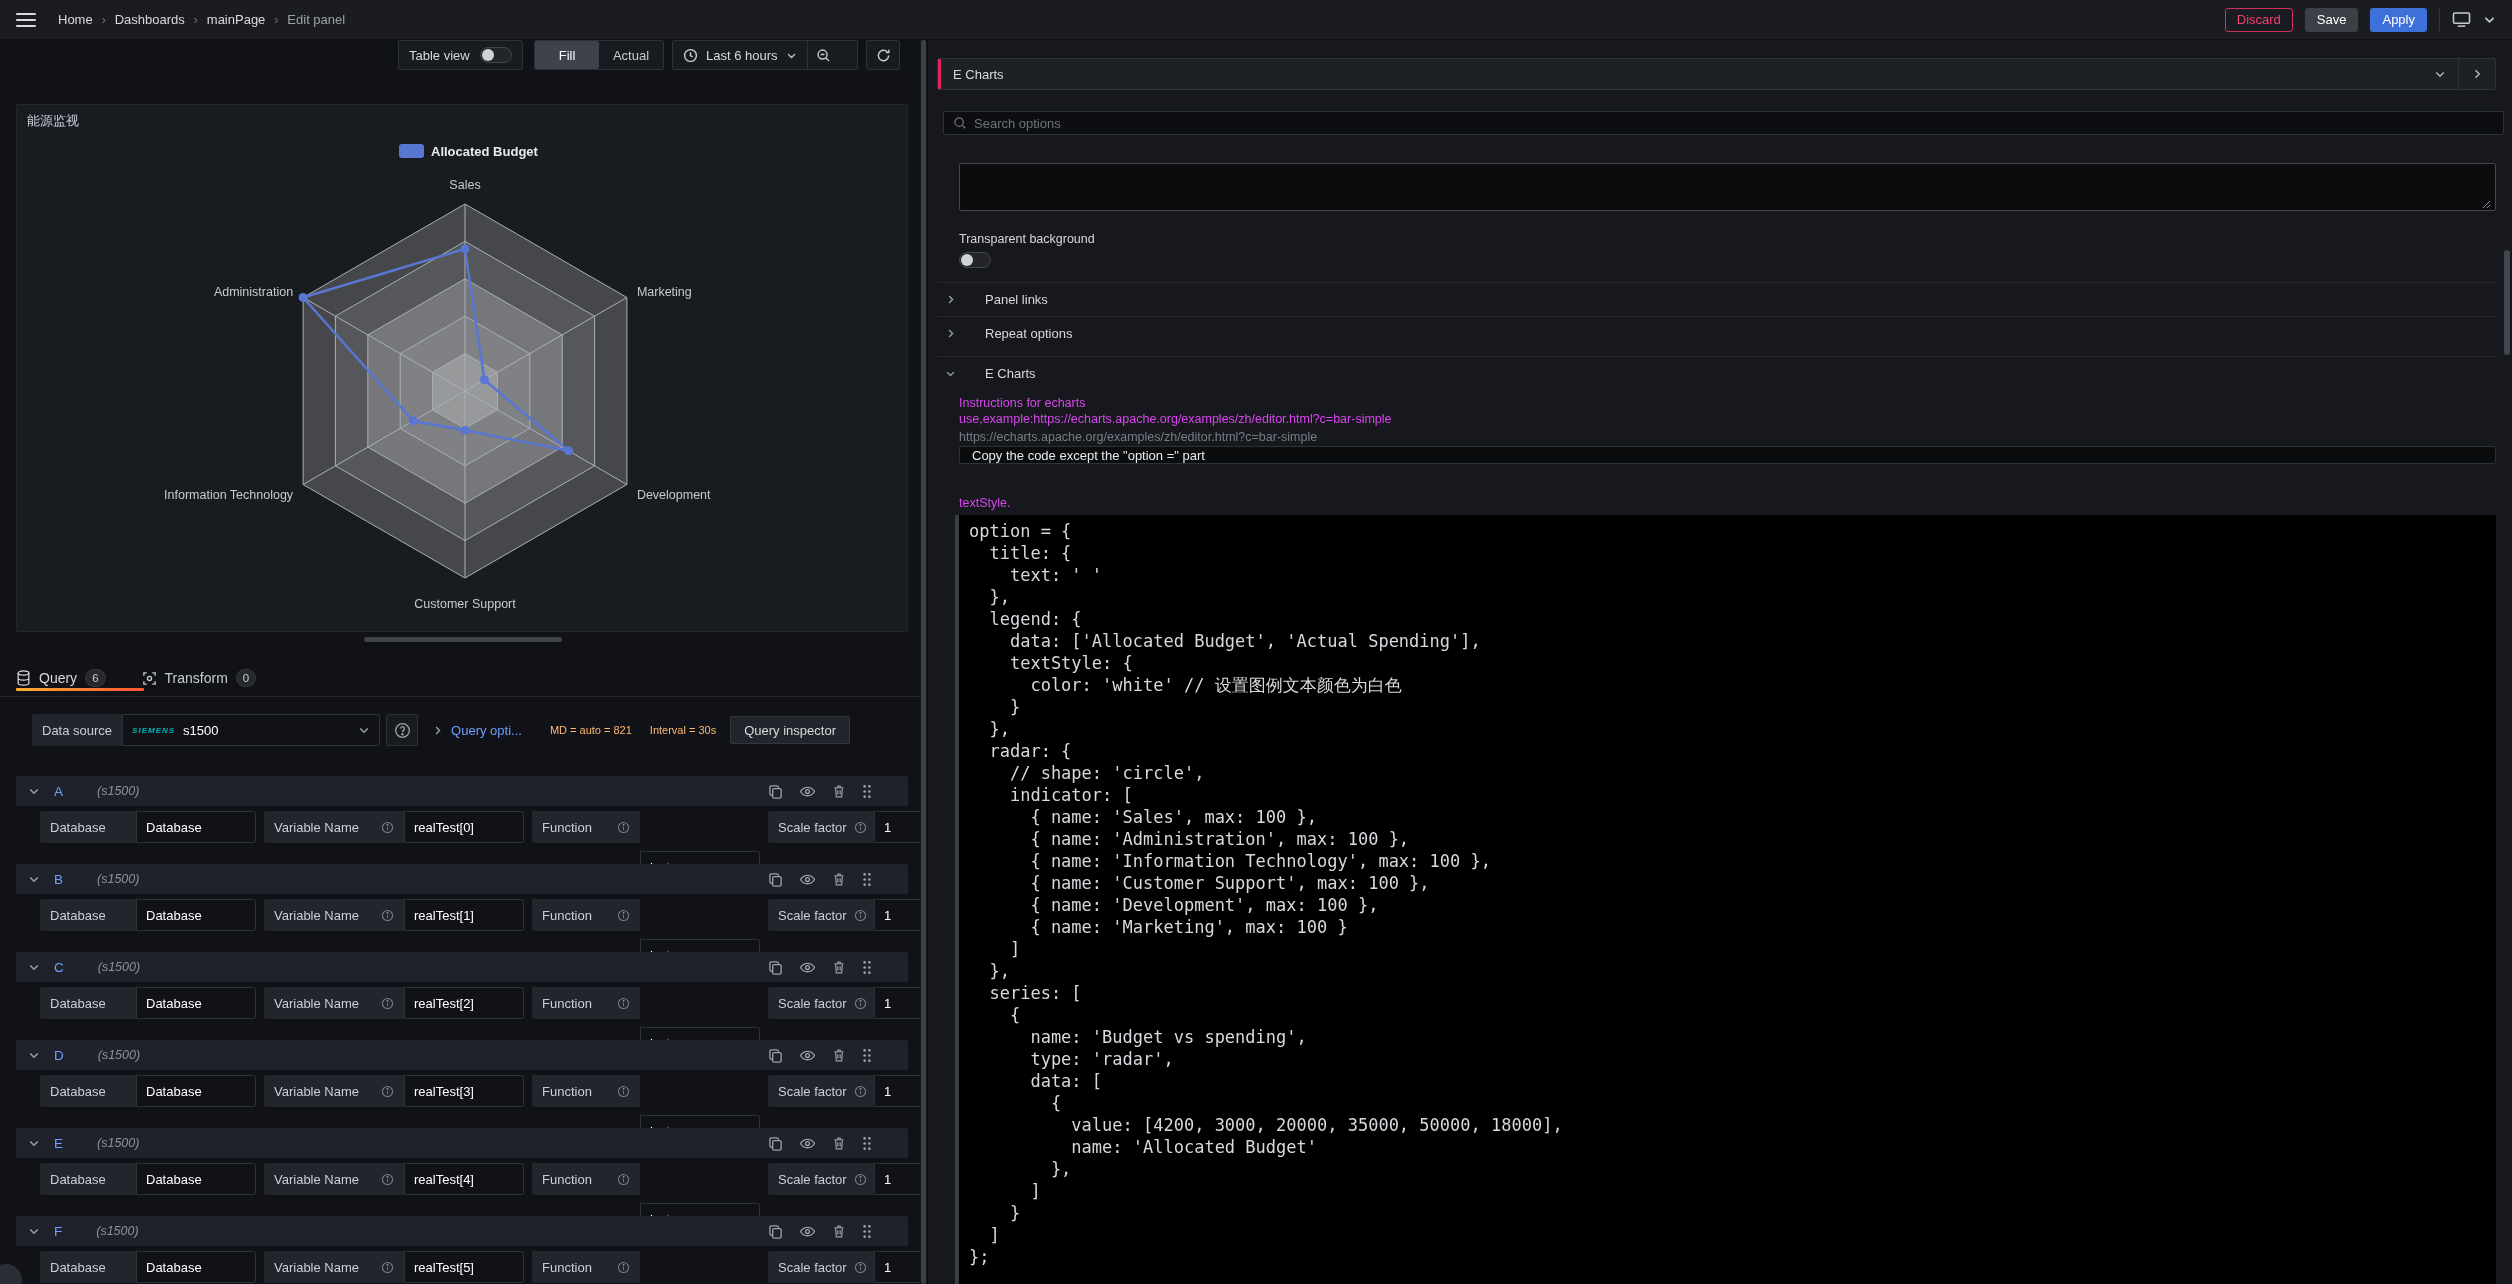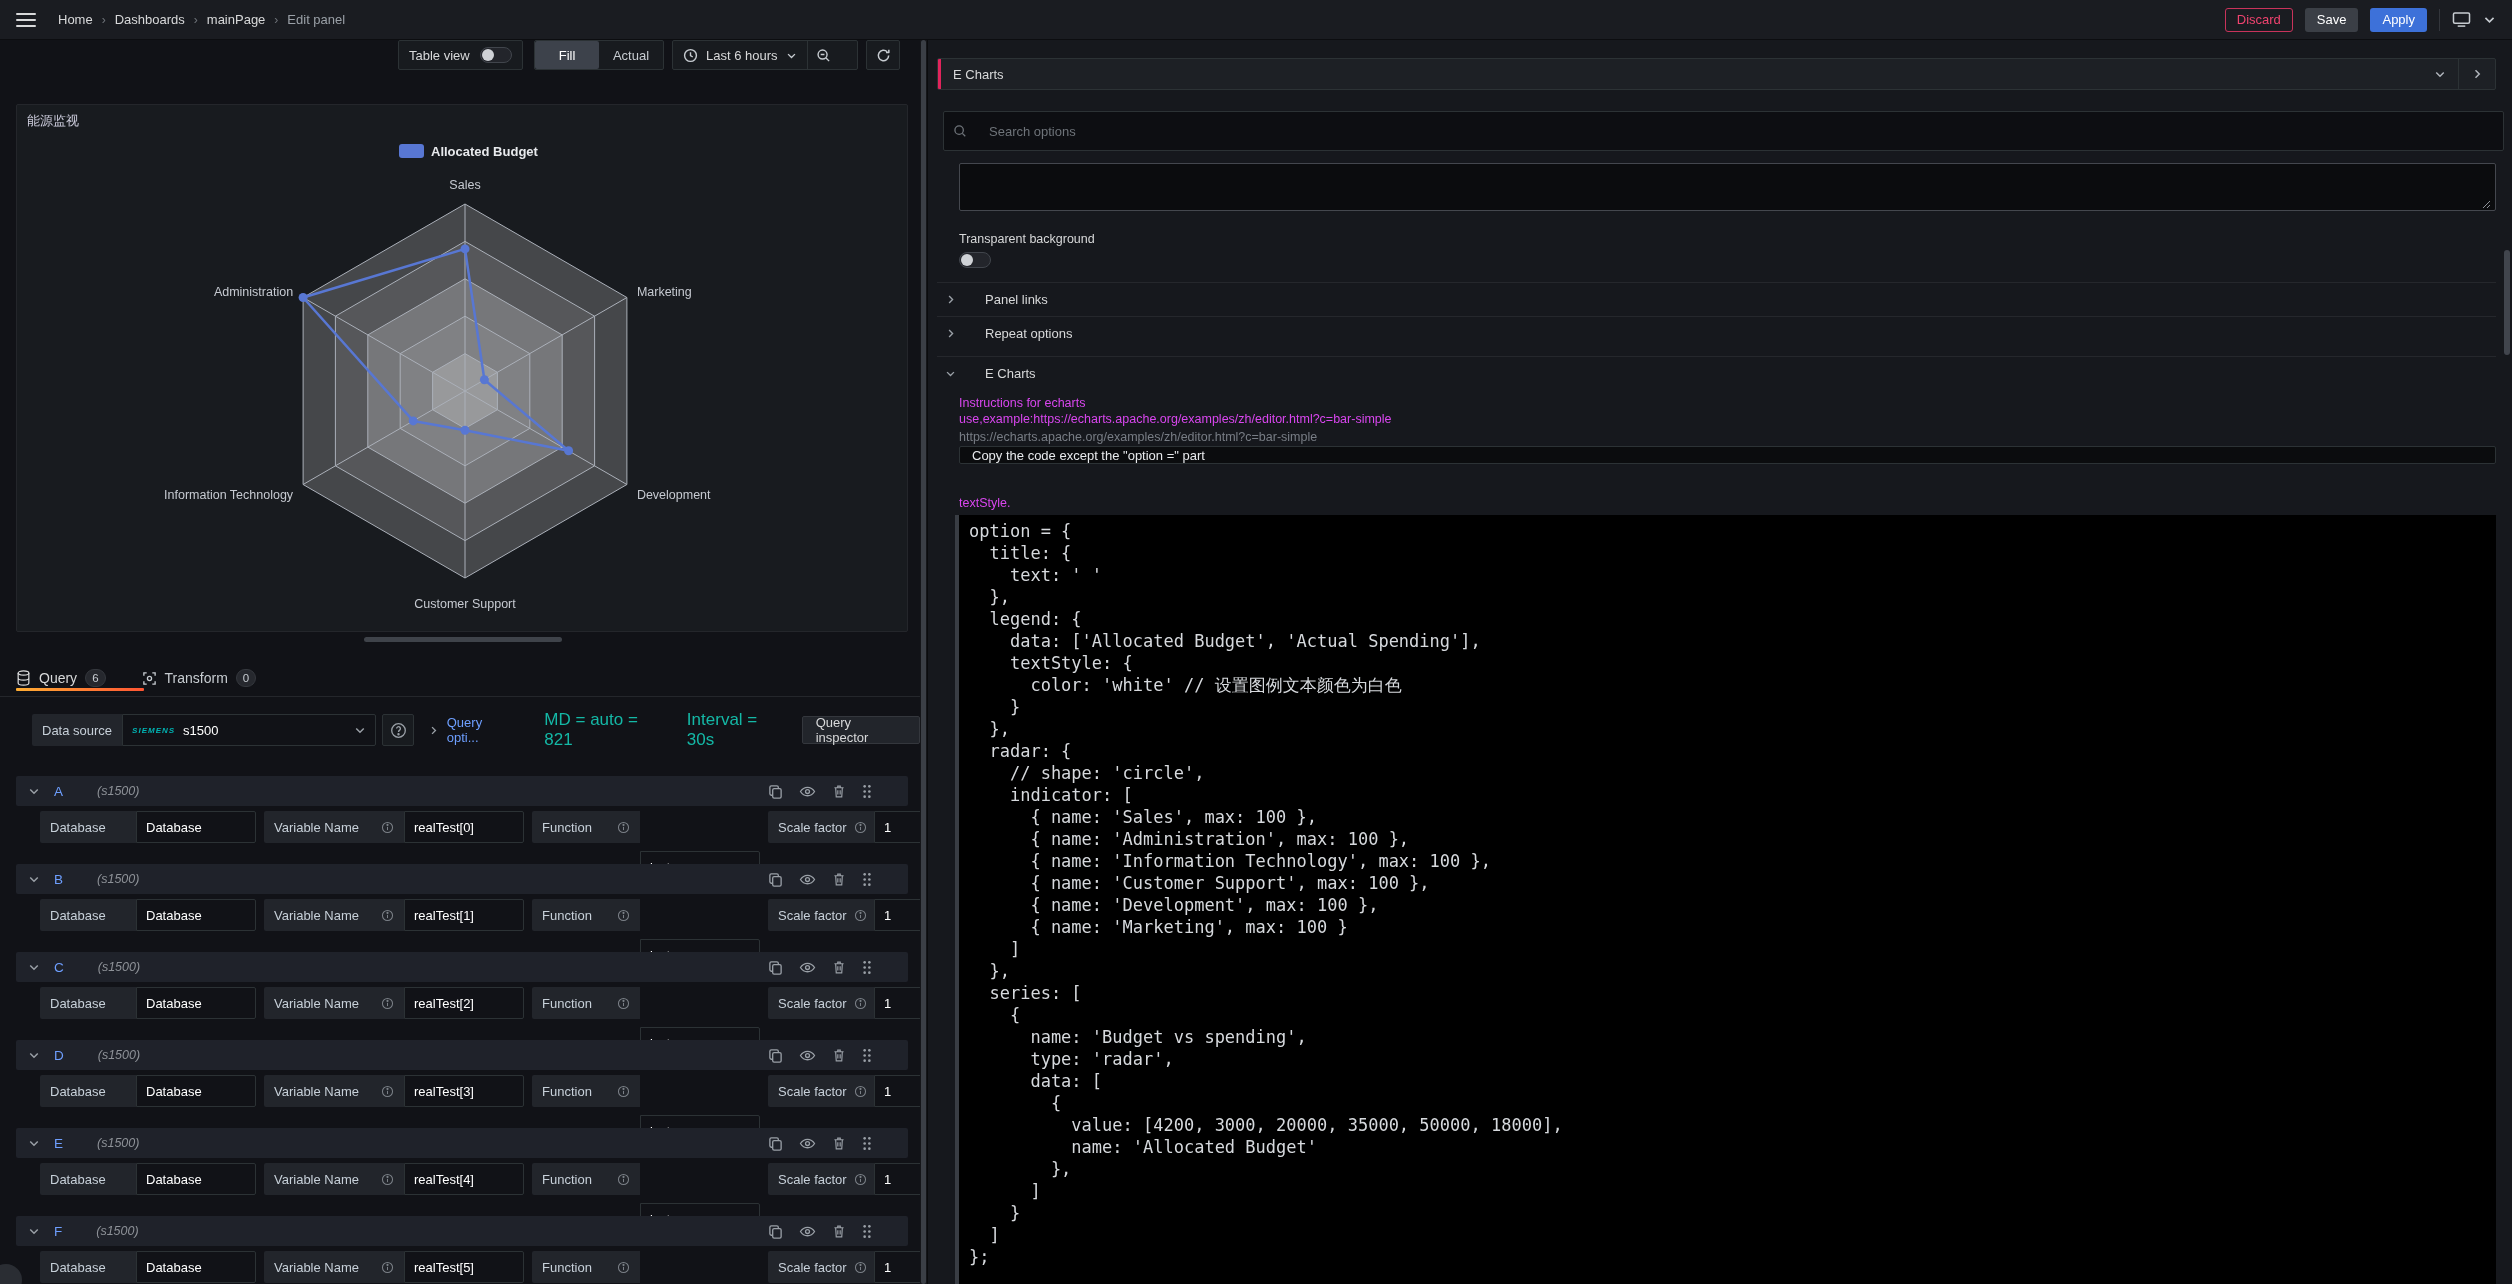--- a/index.html
+++ b/index.html
@@ -54,21 +54,21 @@
   
   .ds-row { position:absolute; top:674px; left:16px; height:32px; display:flex; align-items:center; font-size:13px;padding-left:16px; }
   .flabel { background:#22252b; color:#c7d0d9; display:flex; align-items:center; padding:0 10px; height:32px; border-radius:2px 0 0 2px; gap:7px; white-space:nowrap; }
   .fselect,.finput { background:#111217; border:1px solid #2c3235; height:32px; display:flex; align-items:center; padding:0 9px; color:#ffffff; border-radius:0 2px 2px 0; }
   .ds-select { width:258px; justify-content:flex-start; gap:8px; cursor:pointer; }
   .ds-select .chev { margin-left:auto; }
   .siemens { color:#00b3b3; font-size:8px; font-weight:bold; letter-spacing:1px; font-style:italic; }
   .help-btn { margin-left:6px; width:32px; height:32px; border:1px solid #2c3235; border-radius:2px; display:flex; align-items:center; justify-content:center; cursor:pointer; color:#9aa0a7; background:#181b1f; }
   .qopt { margin-left:14px; display:flex; align-items:center; gap:8px; cursor:pointer; }
   .qopt .lbl { color:#6e9fff; font-weight:500; }
-  .ds-stats { margin-left:28px; color:#14b8a6; font-size:17px; display:flex; gap:18px; }
+  .ds-stats { margin-left:28px; color:#fdba74; font-size:11px; display:flex; gap:18px; }
   .qinspector { margin-left:14px; height:28px; padding:0 13px; background:#22252b; border:1px solid #34373d; border-radius:2px; color:#d8d9da; font-size:13px; display:flex; align-items:center; cursor:pointer; }
 
   
   .qrow-header { position:absolute; left:16px; width:892px; height:30px; background:#1f222a; border-radius:2px; display:flex; align-items:center; padding:0 12px; cursor:pointer; }
   .qrow-header .qletter { color:#6e9fff; font-size:13.5px; font-weight:500; margin-left:14px; }
   .qrow-header .qds { color:#8e9298; font-style:italic; font-size:12.5px; margin-left:34px; }
   .qicons { margin-left:auto; display:flex; align-items:center; gap:16px; color:#9aa0a7; padding-right:24px; }
   .qicons span { cursor:pointer; display:flex; }
   .qfields { position:absolute; left:40px; height:32px; display:flex; font-size:13px; white-space:nowrap; }
   .fgroup { display:flex; margin-right:8px; }
@@ -81,21 +81,21 @@
   .corner-blob { position:absolute; left:-10px; bottom:-12px; width:32px; height:32px; border-radius:50%; background:#2a2d33; }
 
   
   .right-pane { position:absolute; top:40px; left:927px; width:1585px; height:1244px; background:#16181d; border-left:1px solid #0a0b0d; overflow:hidden; }
   .rp-header { position:absolute; top:18px; left:9px; width:1559px; height:32px; background:#1d2025; border:1px solid #2c3235; border-radius:2px; display:flex; align-items:center; overflow:hidden; }
   .rp-accent { width:3px; height:100%; background:#e0245c; }
   .rp-title { font-size:13px; margin-left:12px; color:#d8d9da; }
   .rp-header-right { margin-left:auto; display:flex; align-items:center; height:100%; }
   .rp-header-right .ic { width:36px; height:100%; display:flex; align-items:center; justify-content:center; cursor:pointer; color:#aeb3ba; }
   .rp-hsep { width:1px; height:100%; background:#2c3235; }
-  .search-box { position:absolute; top:71px; left:15px; width:1561px; height:40px; background:#0d0e12; border:1px solid #2c3235; border-radius:2px; display:flex; align-items:center; padding:0 9px; gap:22px; }
+  .search-box { position:absolute; top:71px; left:15px; width:1561px; height:24px; background:#0d0e12; border:1px solid #2c3235; border-radius:2px; display:flex; align-items:center; padding:0 9px; gap:7px; }
   .search-box input { flex:1; background:transparent; border:none; outline:none; color:#d8d9da; font-size:13px; font-family:inherit; }
   .search-box input::placeholder { color:#6e7379; }
   .desc-area { position:absolute; top:123px; left:31px; width:1537px; height:48px; background:#0b0c0e; border:1px solid #44474e; border-radius:2px; resize:none; }
   .resize-corner { position:absolute; top:160px; left:1554px; color:#8e9298; }
   .opt-label { position:absolute; left:31px; font-size:12.5px; color:#d8d9da; }
   .rp-divider { position:absolute; left:9px; width:1559px; height:1px; background:#25272c; }
   .sec-row { position:absolute; left:9px; width:1559px; height:34px; display:flex; align-items:center; gap:10px; padding-left:8px; cursor:pointer; }
   .sec-row .sec-title { font-size:13px; font-weight:500; color:#d8d9da;margin-left:19px; }
   .sec-row .chev { color:#9aa0a7; display:flex; }
   .instr { position:absolute; left:31px; font-size:12.5px; color:#d946ef; }

